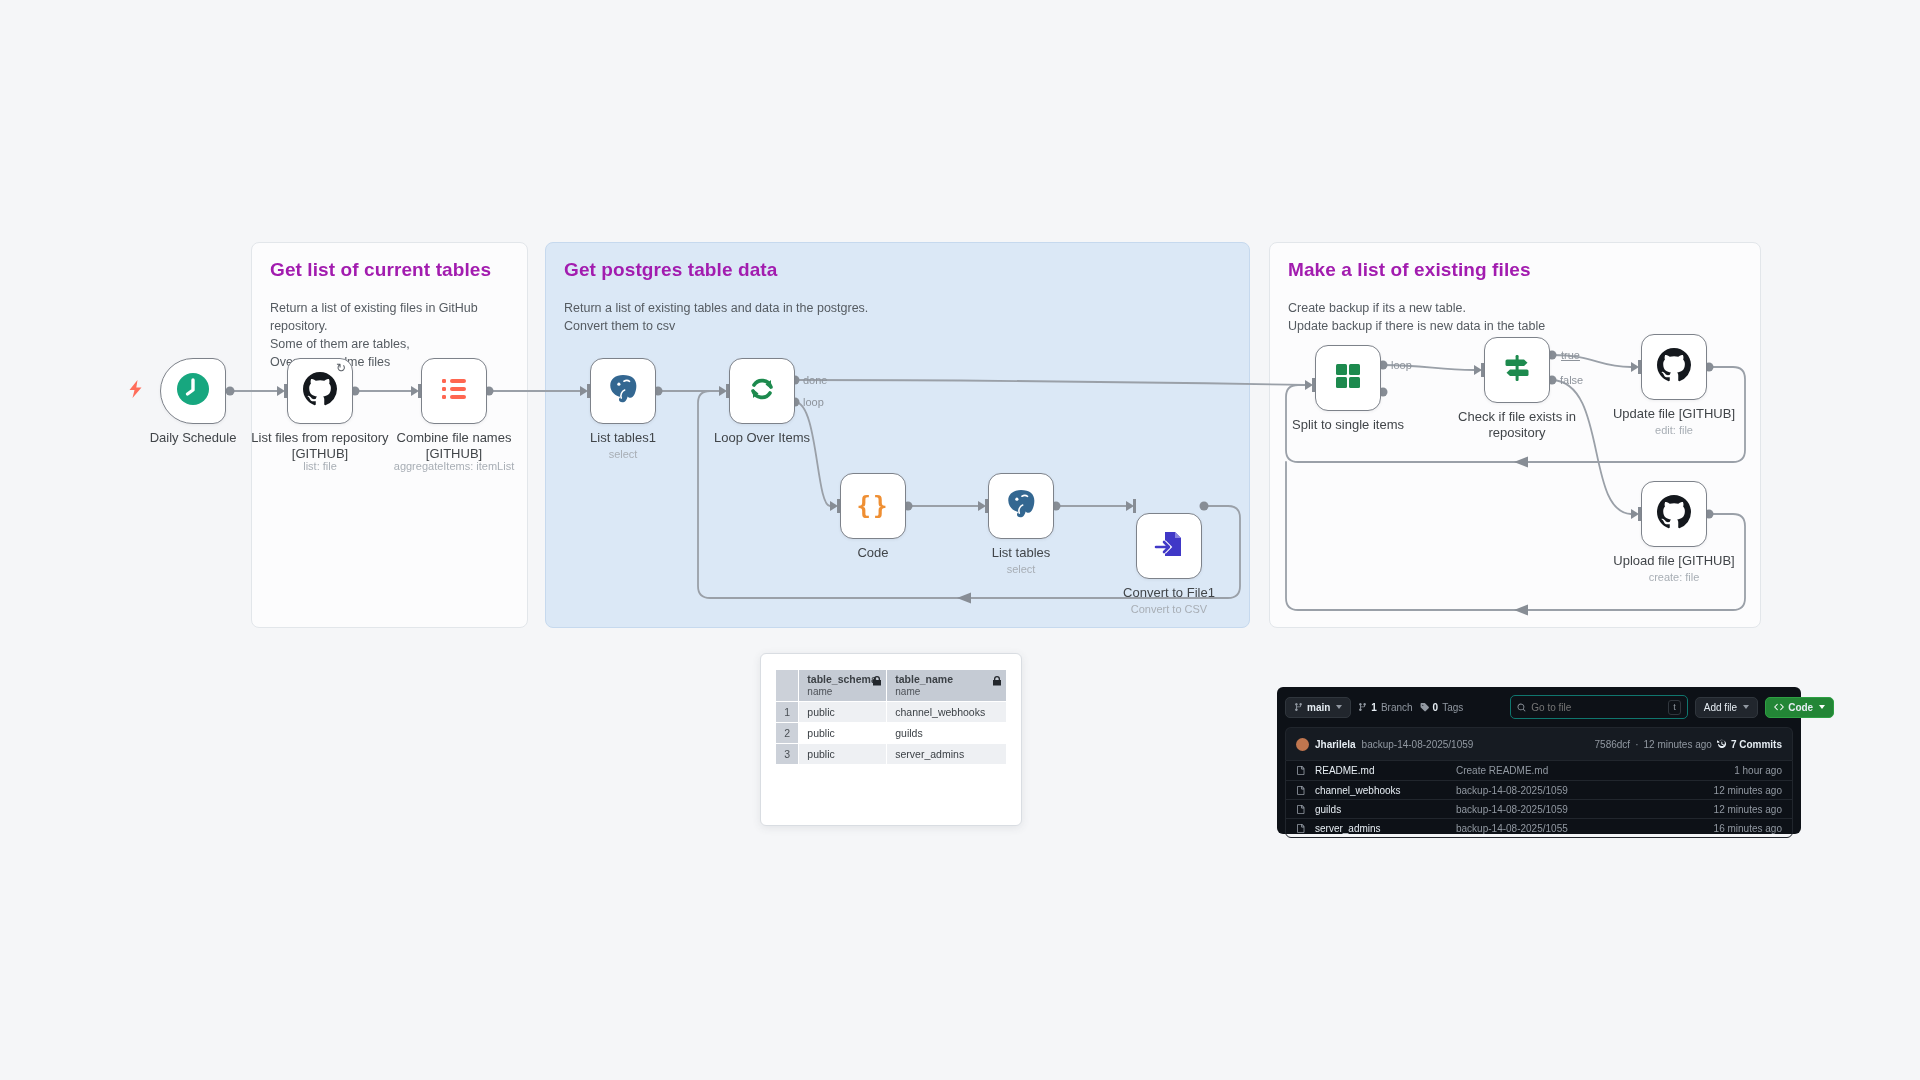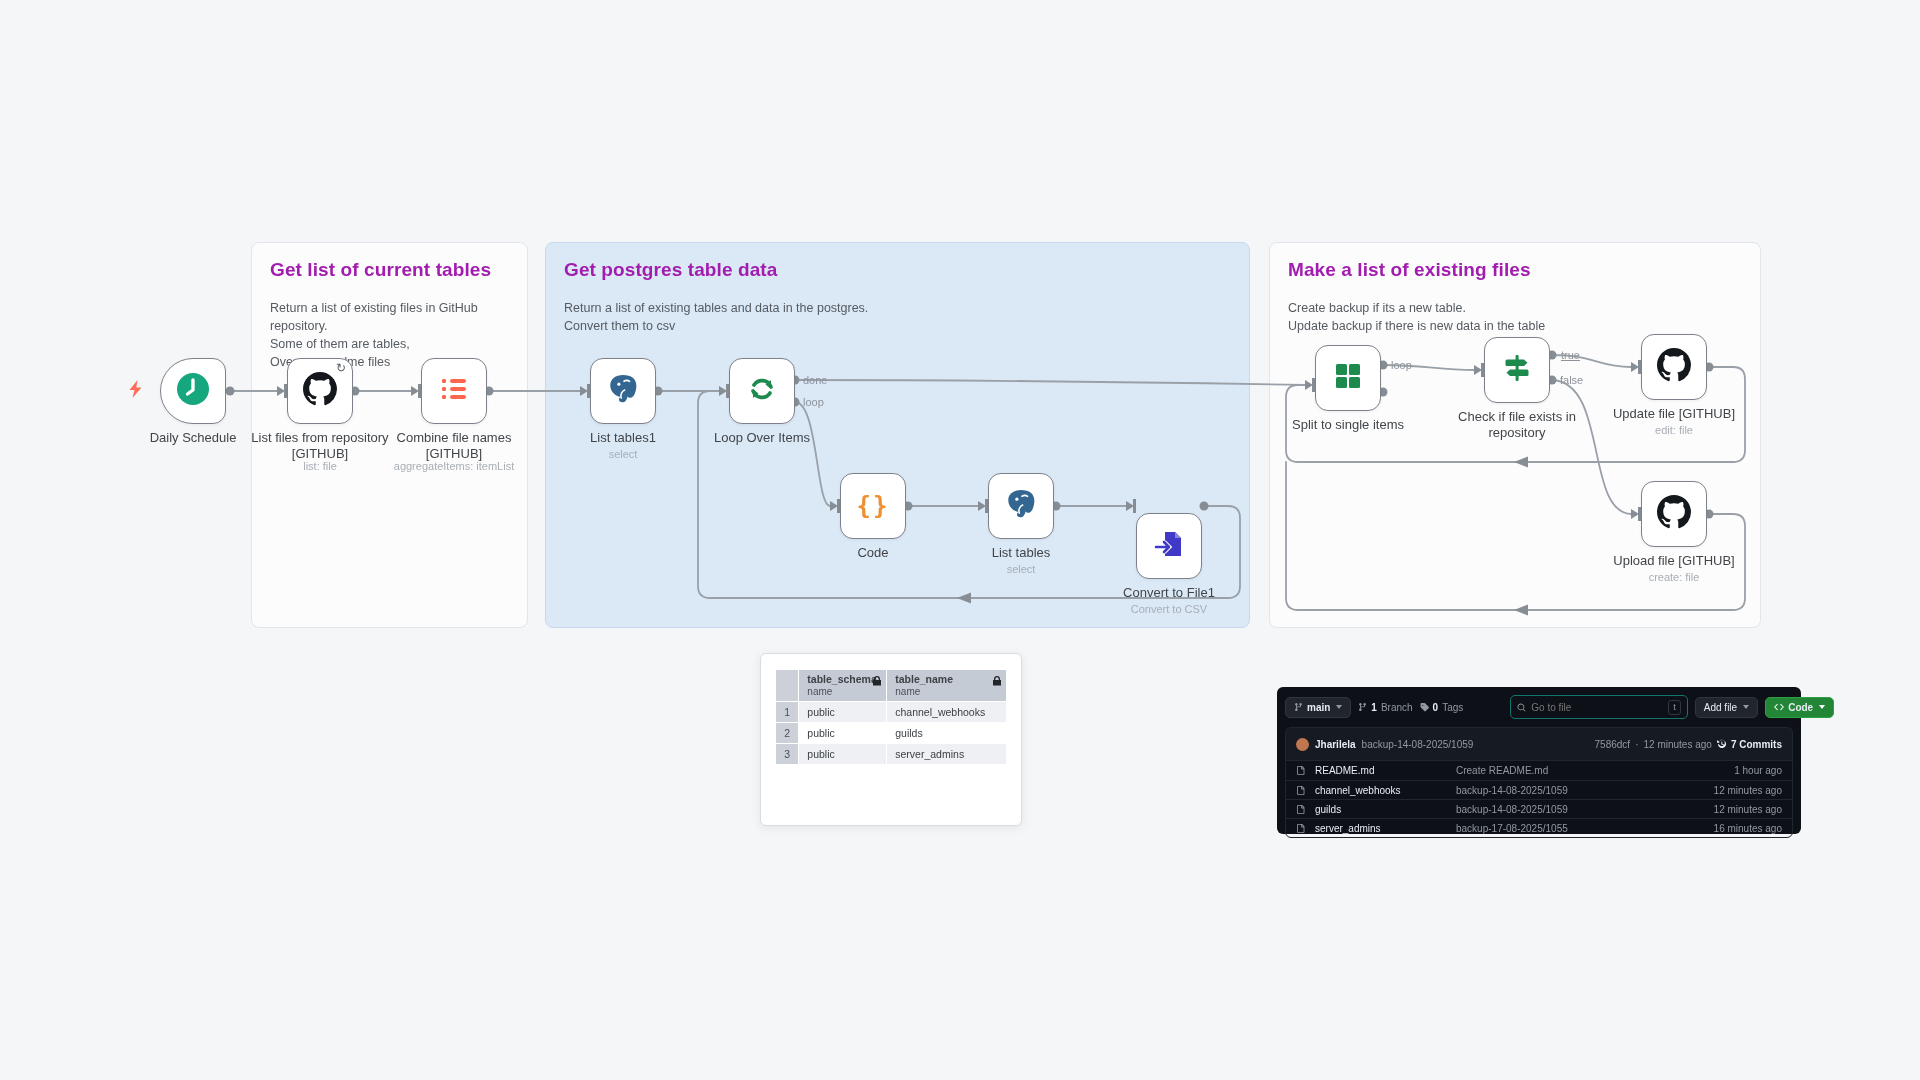--- a/index.html
+++ b/index.html
@@ -473,19 +473,19 @@
         <span class="fmsg">backup-14-08-2025/1059</span>
         <span class="ftime">12 minutes ago</span>
       </div>
       <div class="gh-row">
         <span class="fname">
             <svg width="9" height="11" viewBox="0 0 16 16" fill="#9198a1">
               <path d="M2 1.75C2 .784 2.784 0 3.75 0h6.586c.464 0 .909.184 1.237.513l2.914 2.914c.329.328.513.773.513 1.237v9.586A1.75 1.75 0 0 1 13.25 16h-9.5A1.75 1.75 0 0 1 2 14.25zm1.75-.25a.25.25 0 0 0-.25.25v12.5c0 .138.112.25.25.25h9.5a.25.25 0 0 0 .25-.25V6h-2.75A1.75 1.75 0 0 1 9 4.25V1.5zm6.75.062V4.25c0 .138.112.25.25.25h2.688z"></path>
             </svg>
             <span>server_admins</span>
           </span>
-        <span class="fmsg">backup-17-08-2025/1055</span>
+        <span class="fmsg">backup-14-08-2025/1055</span>
         <span class="ftime">16 minutes ago</span>
       </div>
     </div>
   </div>
 
 </div>
 
 </body></html>

